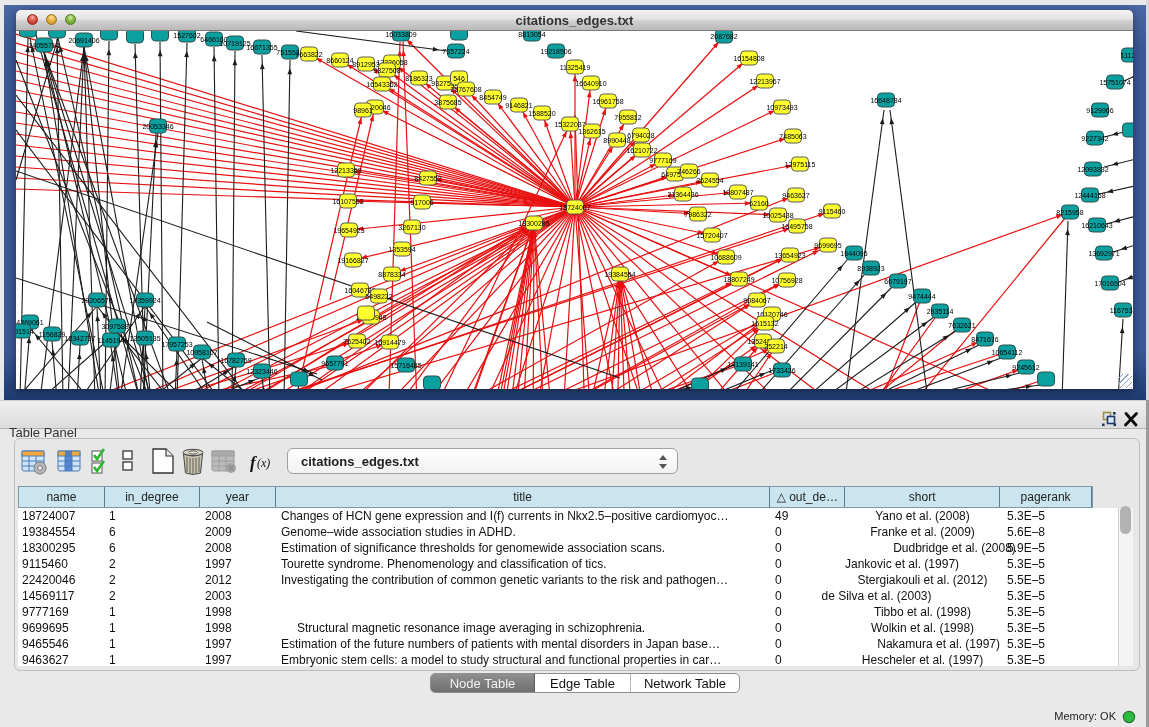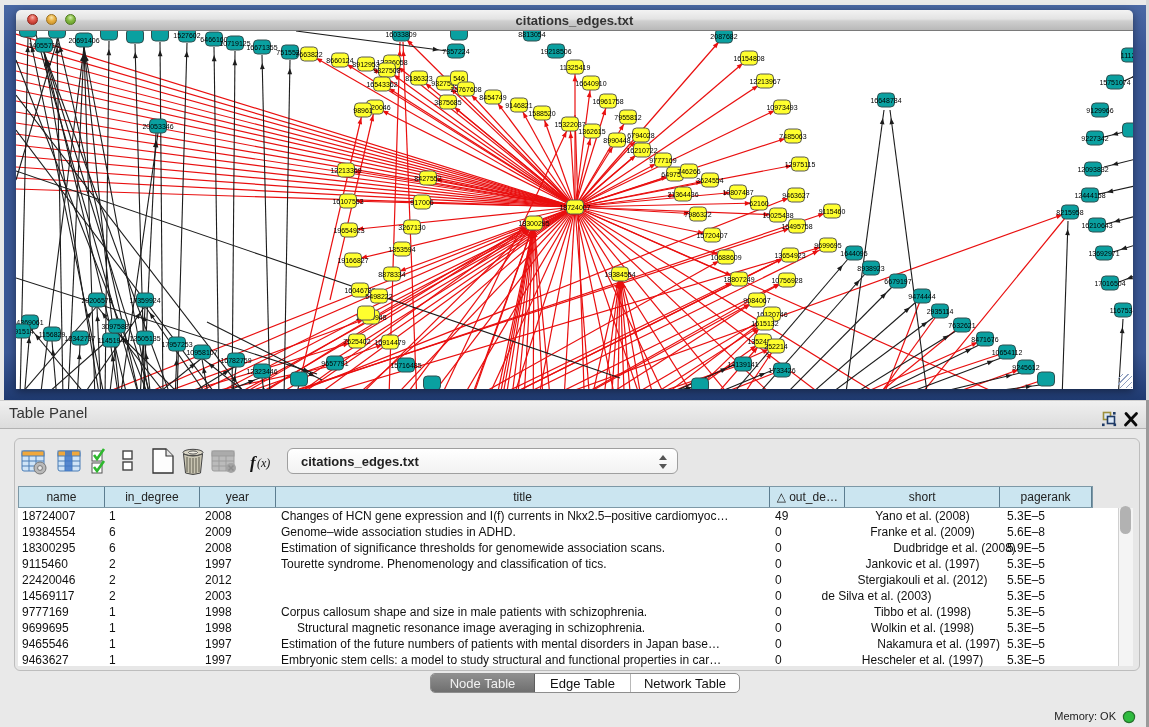--- a/index.html
+++ b/index.html
@@ -6,21 +6,21 @@
 .win{position:absolute;left:12px;top:5px;width:1117px;height:379px;border-radius:5px 5px 0 0;box-shadow:0 2px 8px rgba(0,0,0,.45)}
 .titlebar{position:absolute;left:0;top:0;width:100%;height:21px;border-radius:5px 5px 0 0;background:linear-gradient(180deg,#f3f3f3 0%,#e3e3e3 45%,#cfcfcf 55%,#b9b9b9 100%);border-bottom:1px solid #7a7a7a}
 .title{position:absolute;width:100%;text-align:center;top:3px;font-size:13px;font-weight:bold;color:#333}
 .tl{position:absolute;top:3.5px;width:11px;height:11px;border-radius:50%}
 .tl.r{left:11px;background:radial-gradient(circle at 50% 28%,#f5b2aa 0%,#e05a4e 40%,#c03a30 75%,#aa332a 100%);border:1px solid #94291f}
 .tl.y{left:30px;background:radial-gradient(circle at 50% 30%,#f8e6ad 0%,#e8af3f 45%,#c08a27 100%);border:1px solid #9c7020}
 .tl.g{left:49px;background:radial-gradient(circle at 50% 30%,#d3ecad 0%,#83b93f 45%,#5f9627 100%);border:1px solid #4f7a20}
 .grip{position:absolute;right:1px;bottom:1px;width:14px;height:14px;z-index:5;background:
  repeating-linear-gradient(135deg,transparent 0 3px,#90a0c0 3px 4px)}
 .tp-bar{position:absolute;left:0;top:400px;width:1149px;height:29px;background:linear-gradient(180deg,#f0f0f0,#dcdcdc);border-bottom:1px solid #b2b2b2;border-top:1px solid #cfcfcf}
-.tp-bar .t{position:absolute;left:9px;top:3px;font-size:15px;color:#333}
+.tp-bar .t{position:absolute;left:9px;top:24px;font-size:13px;color:#333}
 .panel{position:absolute;left:14px;top:438px;width:1126px;height:233px;background:#e7e7e7;border:1px solid #bdbdbd;border-radius:6px}
 .ddown{position:absolute;left:287px;top:448px;width:391px;height:26px;background:linear-gradient(180deg,#ffffff,#f2f2f2);border:1px solid #9f9f9f;border-radius:6px}
 .ddown .txt{position:absolute;left:13px;top:5px;font-size:13px;font-weight:bold;color:#222}
 .thead{position:absolute;left:18px;top:486px;height:22px;background:#cbe5f0;border:1px solid #7d98a6;display:flex}
 .thead div{border-right:1px solid #5c7d90;font-size:12px;color:#222;text-align:center;line-height:20px;overflow:hidden;white-space:nowrap}
 .trow{position:absolute;left:18px;height:16px;font-size:12px;color:#111;white-space:nowrap}
 .trow span{position:absolute;top:1px}
 .tabs{position:absolute;left:430px;top:673px;height:20px;display:flex;border:1px solid #8e8e8e;border-radius:5px;overflow:hidden;background:#fff}
 .tabs div{font-size:13px;line-height:19px;text-align:center;color:#111;border-right:1px solid #b8b8b8}
 .tabs div:nth-child(1){width:104px}.tabs div:nth-child(2){width:96px}.tabs div:nth-child(3){width:108px;border-right:none}
@@ -823,44 +823,44 @@
     <span style="left:757px">0</span>
     <span style="left:859px;width:155px;text-align:center">Dudbridge et al. (2008)</span>
     <span style="left:989px">5.9E–5</span>
   </div>
 <div class="trow" style="top:556px;width:1110px">
     <span style="left:4px">9115460</span>
     <span style="left:91px">2</span>
     <span style="left:187px">1997</span>
     <span style="left:263px">Tourette syndrome. Phenomenology and classification of tics.</span>
     <span style="left:757px">0</span>
-    <span style="left:827px;width:155px;text-align:center">Jankovic et al. (1997)</span>
+    <span style="left:827px;width:155px;text-align:left">Jankovic et al. (1997)</span>
     <span style="left:989px">5.3E–5</span>
   </div>
 <div class="trow" style="top:572px;width:1110px">
     <span style="left:4px">22420046</span>
     <span style="left:91px">2</span>
     <span style="left:187px">2012</span>
+    <span style="left:263px">Investigating the contribution of common genetic variants to the risk and pathogen…</span>
     <span style="left:757px">0</span>
     <span style="left:827px;width:155px;text-align:center">Stergiakouli et al. (2012)</span>
     <span style="left:989px">5.5E–5</span>
   </div>
 <div class="trow" style="top:588px;width:1110px">
     <span style="left:4px">14569117</span>
     <span style="left:91px">2</span>
     <span style="left:187px">2003</span>
     <span style="left:757px">0</span>
     <span style="left:781px;width:155px;text-align:center">de Silva et al. (2003)</span>
     <span style="left:989px">5.3E–5</span>
   </div>
 <div class="trow" style="top:604px;width:1110px">
     <span style="left:4px">9777169</span>
     <span style="left:91px">1</span>
     <span style="left:187px">1998</span>
-    <span style="left:263px">Corpus callosum shape and size in male patients with schizophrenia.</span>
     <span style="left:757px">0</span>
     <span style="left:827px;width:155px;text-align:center">Tibbo et al. (1998)</span>
     <span style="left:989px">5.3E–5</span>
   </div>
 <div class="trow" style="top:620px;width:1110px">
     <span style="left:4px">9699695</span>
     <span style="left:91px">1</span>
     <span style="left:187px">1998</span>
     <span style="left:279px">Structural magnetic resonance image averaging in schizophrenia.</span>
     <span style="left:757px">0</span>

